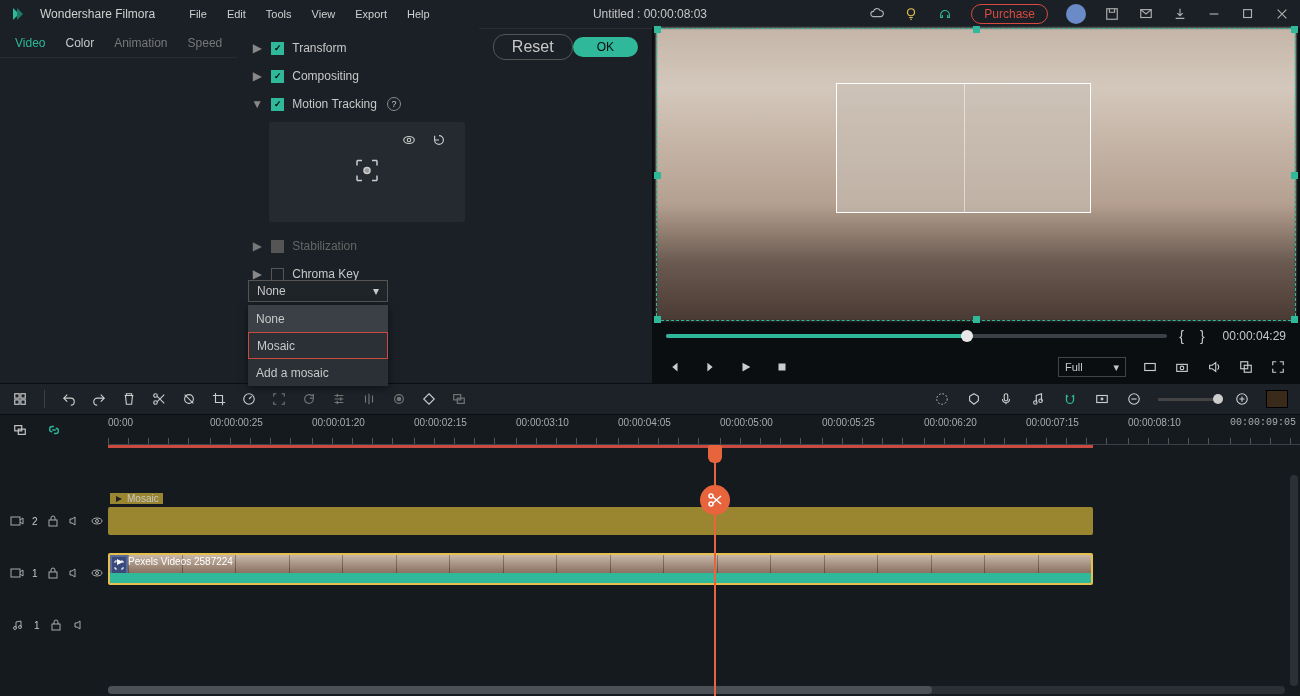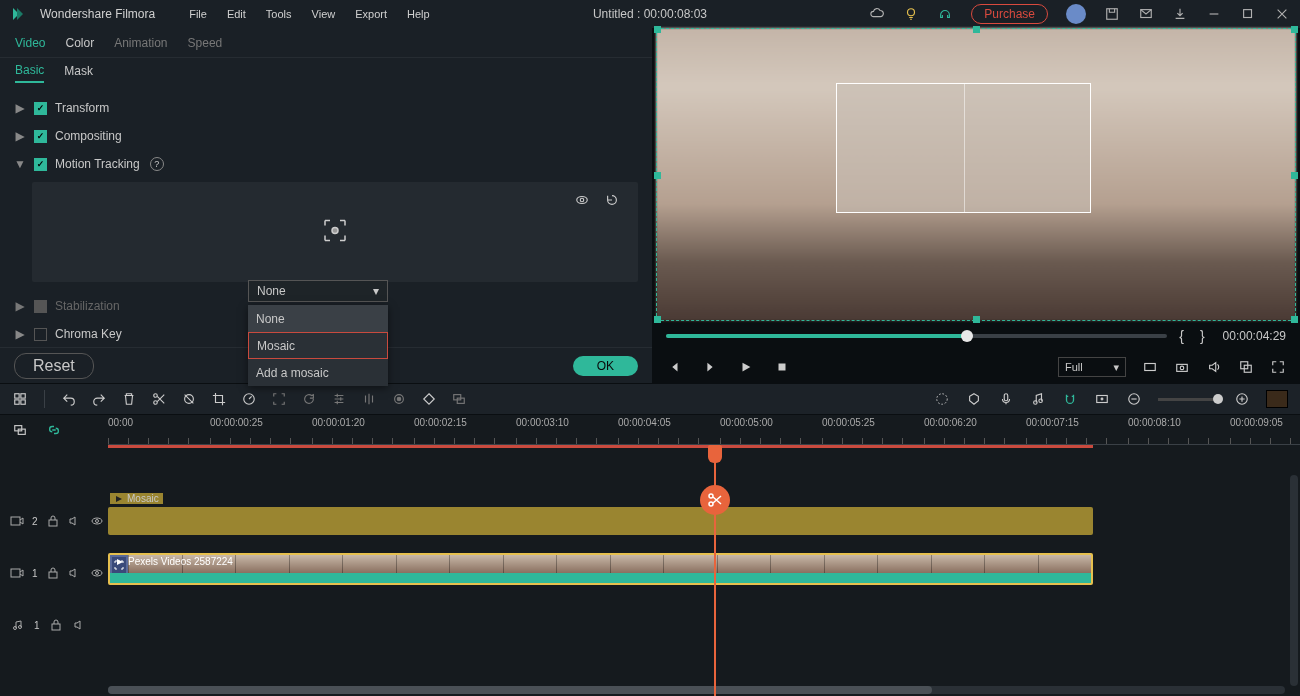--- a/index.html
+++ b/index.html
@@ -11,21 +11,21 @@
 .menu-item{font-size:11px;color:#d0d0d0;cursor:pointer}
 .doc-title{position:absolute;left:50%;transform:translateX(-50%);font-size:12px}
 .titlebar-right{margin-left:auto;display:flex;align-items:center;gap:18px}
 .purchase-btn{border:1px solid #d94a3e;color:#d94a3e;border-radius:12px;padding:2px 12px;font-size:12px;cursor:pointer}
 .tb-icon{width:16px;height:16px;display:inline-flex;align-items:center;justify-content:center;cursor:pointer;color:#b0b0b0}
 .tb-icon svg{width:14px;height:14px}
 .lightbulb{color:#e6c04e}
 .headset{color:#2fb89a}
 .avatar{width:20px;height:20px;border-radius:50%;background:#6a8bc8}
 .main{display:flex;height:355px}
-.panel-left{width:652px;background:#1a2026;display:flex;flex-direction:column;position:relative}
+.panel-left{width:652px;background:#1a2026;display:flex;position:relative}
 .tabs-row{height:30px;display:flex;align-items:center;gap:20px;padding:0 15px;border-bottom:1px solid #262c32}
 .tab{font-size:12px;color:#8a8a8a;cursor:pointer}
 .tab.active{color:#2fb89a}
 .subtabs-row{height:30px;display:flex;align-items:center;gap:20px;padding:0 15px}
 .subtab{font-size:12px;color:#c8c8c8;cursor:pointer;padding-bottom:4px}
 .subtab.active{color:#2fb89a;border-bottom:2px solid #2fb89a}
 .props{flex:1;overflow-y:auto;padding:6px 14px 0 14px;position:relative}
 .prop-row{display:flex;align-items:center;height:28px;gap:8px}
 .chev{width:12px;height:12px;display:inline-flex;align-items:center;justify-content:center;color:#888}
 .chk{width:13px;height:13px;border:1px solid #2fb89a;background:#2fb89a;display:inline-flex;align-items:center;justify-content:center}
@@ -174,24 +174,20 @@
 
 <div class="main">
 
   <div class="panel-left">
     <div class="tabs-row">
       <span class="tab active">Video</span>
       <span class="tab" style="color:#c8c8c8">Color</span>
       <span class="tab dim-text">Animation</span>
       <span class="tab dim-text">Speed</span>
     </div>
-    <div class="subtabs-row">
-      <span class="subtab active">Basic</span>
-      <span class="subtab">Mask</span>
-    </div>
     <div class="props">
       <div class="prop-row">
         <span class="chev">▶</span>
         <span class="chk"></span>
         <span class="prop-label">Transform</span>
       </div>
       <div class="prop-row">
         <span class="chev">▶</span>
         <span class="chk"></span>
         <span class="prop-label">Compositing</span>
@@ -546,21 +542,21 @@
       <span class="ruler-line" style="left: 938px;"></span>
       <span class="ruler-line" style="left: 958px;"></span>
       <span class="ruler-line" style="left: 978px;"></span>
       <span class="ruler-line" style="left: 998px;"></span>
       <span class="ruler-tick" style="left: 1020px;">00:00:08:10</span>
       <span class="ruler-line" style="left: 1020px;"></span>
       <span class="ruler-line" style="left: 1040px;"></span>
       <span class="ruler-line" style="left: 1060px;"></span>
       <span class="ruler-line" style="left: 1080px;"></span>
       <span class="ruler-line" style="left: 1100px;"></span>
-      <span class="ruler-tick" style="left: 1122px;">00:00:09:05</span>
+      <span class="ruler-tick" style="left: 1122px; font-family: Liberation Mono, monospace;">00:00:09:05</span>
       <span class="ruler-line" style="left: 1122px;"></span>
       <span class="ruler-line" style="left: 1142px;"></span>
       <span class="ruler-line" style="left: 1162px;"></span>
       <span class="ruler-line" style="left: 1182px;"></span>
     </div>
 </div>
 
 <div class="timeline-body">
   <div class="play-range" style="width:985px"></div>
   <div class="playhead">

